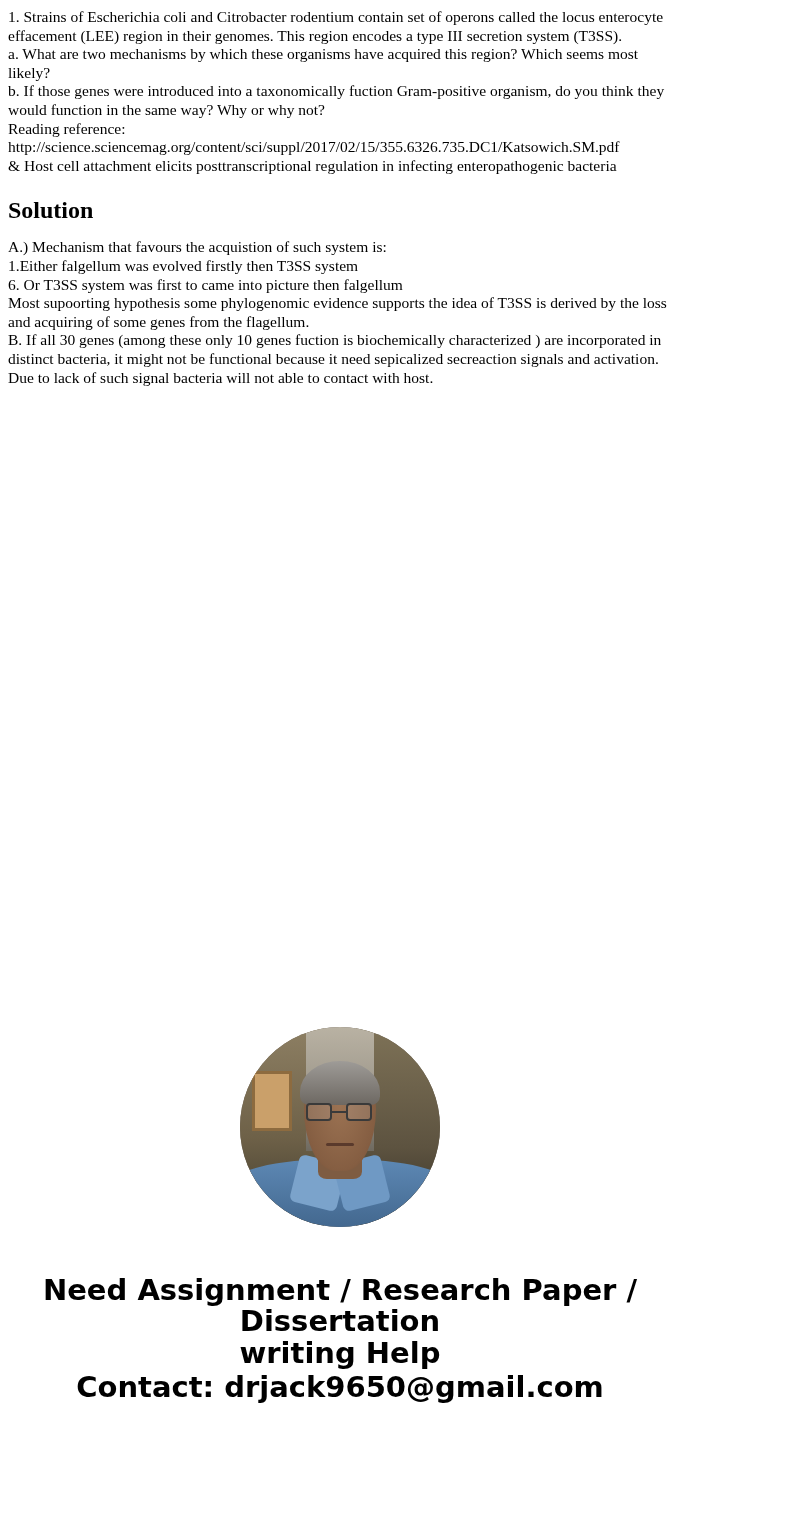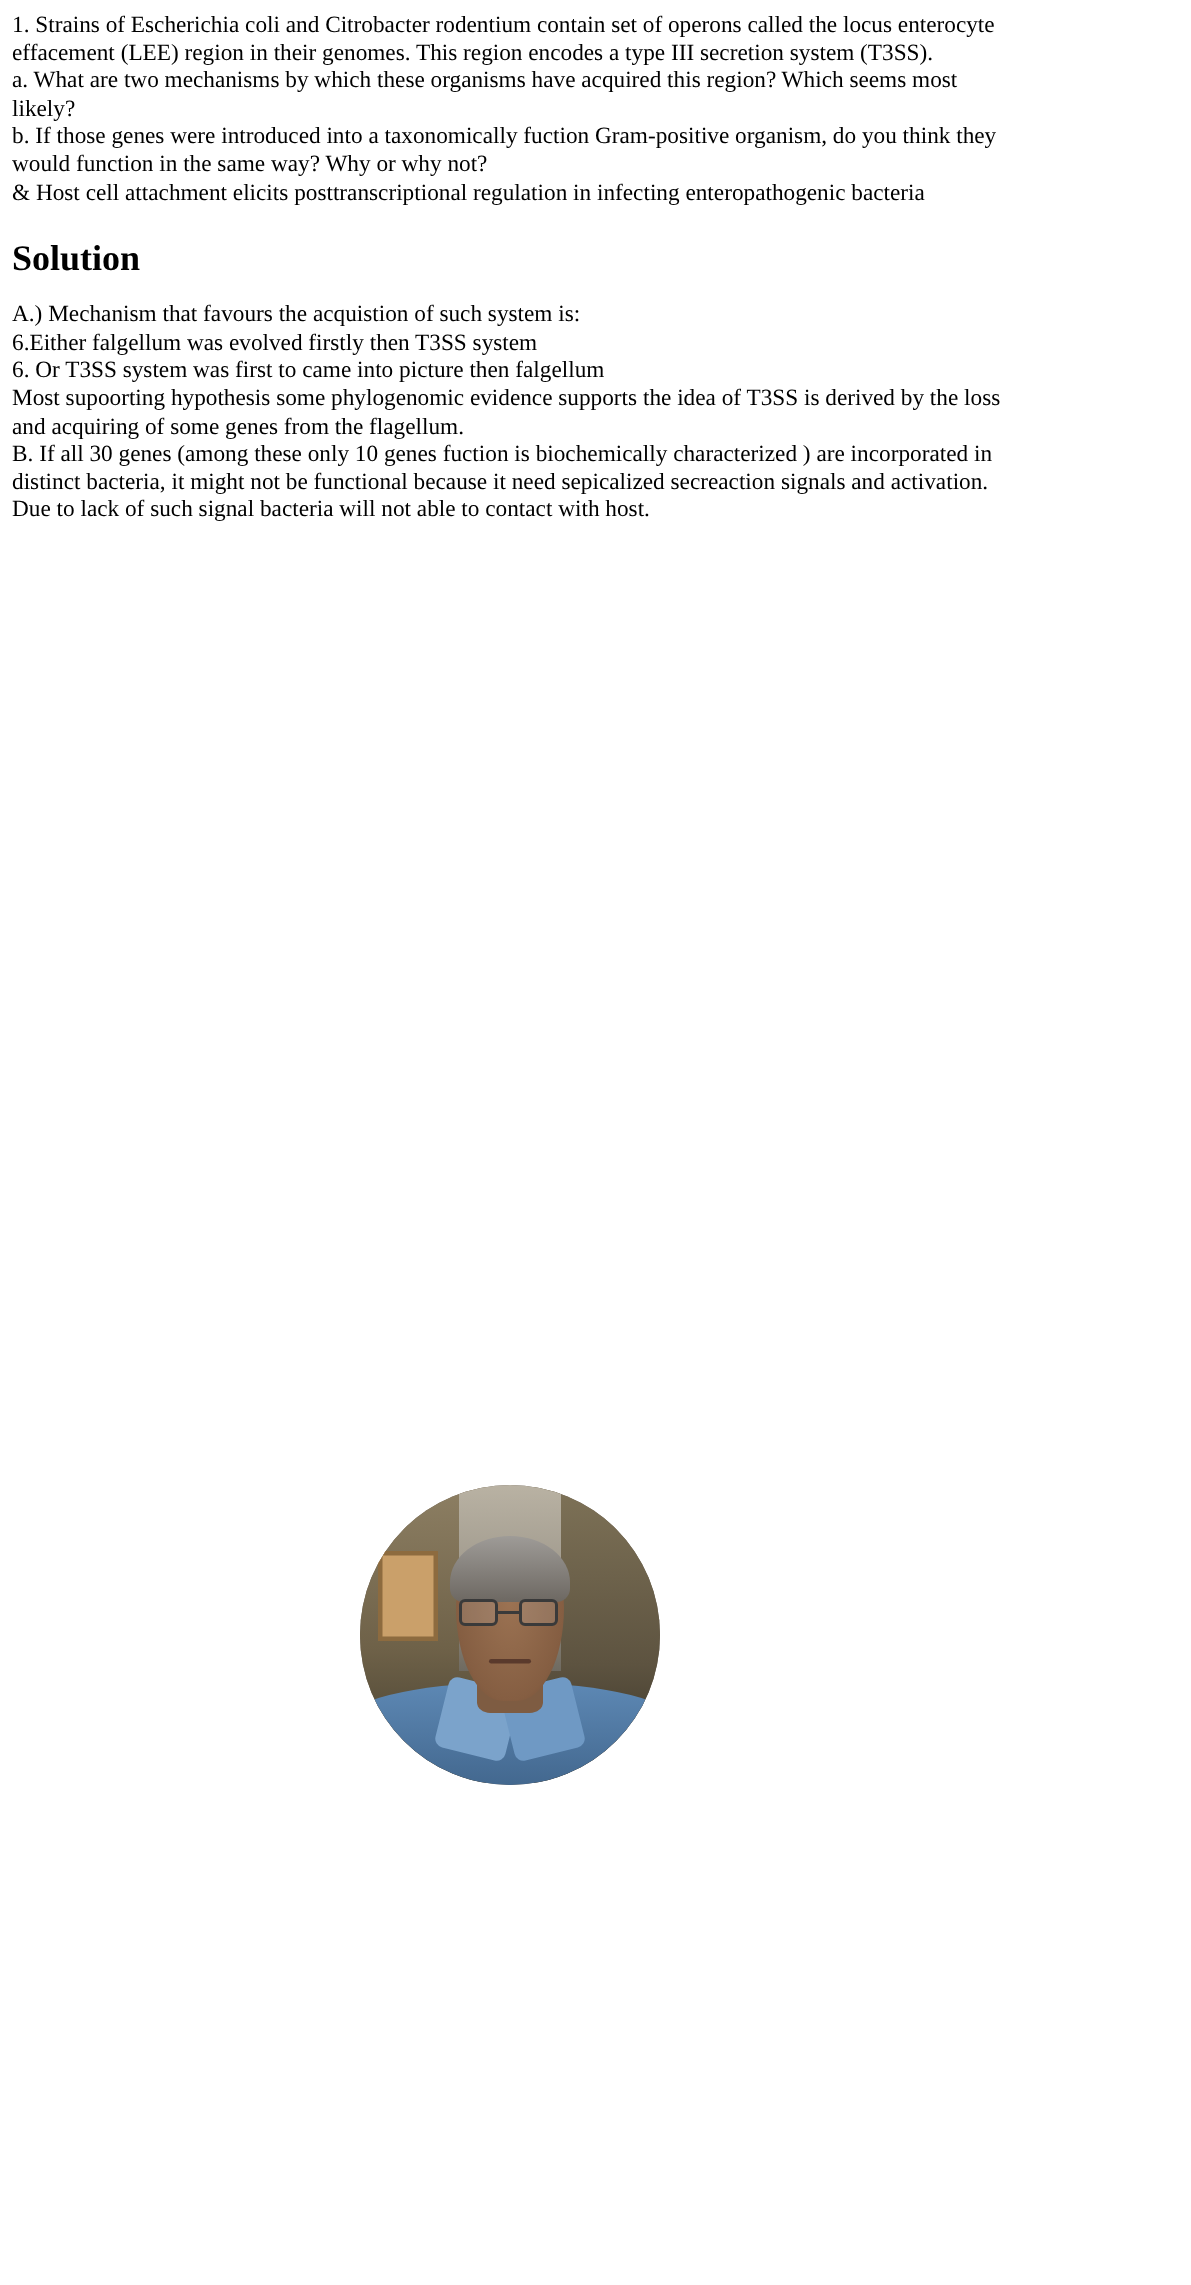--- a/index.html
+++ b/index.html
@@ -164,28 +164,29 @@
 <body>
 
 <div class="page">
 
   <p class="q block">1. Strains of Escherichia coli and Citrobacter rodentium contain set of operons called the locus enterocyte effacement (LEE) region in their genomes. This region encodes a type III secretion system (T3SS).</p>
 
   <p class="q block">a. What are two mechanisms by which these organisms have acquired this region? Which seems most likely?</p>
 
   <p class="q block">b. If those genes were introduced into a taxonomically fuction Gram-positive organism, do you think they would function in the same way? Why or why not?</p>
 
+  <p class="q block">Reading reference: http://science.sciencemag.org/content/sci/suppl/2017/02/15/355.6326.735.DC1/Katsowich.SM.pdf</p>
 
   <p class="q block">&amp; Host cell attachment elicits posttranscriptional regulation in infecting enteropathogenic bacteria</p>
 
   <h2 class="solution">Solution</h2>
 
   <p class="q block">A.) Mechanism that favours the acquistion of such system is:</p>
 
-  <p class="q block">6.Either falgellum was evolved firstly then T3SS system</p>
+  <p class="q block">1.Either falgellum was evolved firstly then T3SS system</p>
 
   <p class="q block">6. Or T3SS system was first to came into picture then falgellum</p>
 
   <p class="q block">Most supoorting hypothesis some phylogenomic evidence supports the idea of T3SS is derived by the loss and acquiring of some genes from the flagellum.</p>
 
   <p class="q block-tight">B. If all 30 genes (among these only 10 genes fuction is biochemically characterized ) are incorporated in distinct bacteria, it might not be functional because it need sepicalized secreaction signals and activation. Due to lack of such signal bacteria will not able to contact with host.</p>
 
   <div class="spacer-large"></div>
 
   <div class="photo-wrap">
@@ -200,14 +201,19 @@
       <div class="neck"></div>
       <div class="head"></div>
       <div class="hair"></div>
       <div class="glass-l"></div>
       <div class="glass-r"></div>
       <div class="bridge"></div>
       <div class="mouth"></div>
     </div>
   </div>
 
+  <div class="footer">
+    <span>Need Assignment / Research Paper / Dissertation</span>
+    <span class="line2">writing Help</span>
+    <span class="contact">Contact: drjack9650@gmail.com</span>
+  </div>
 
 </div>
 
 </body></html>

